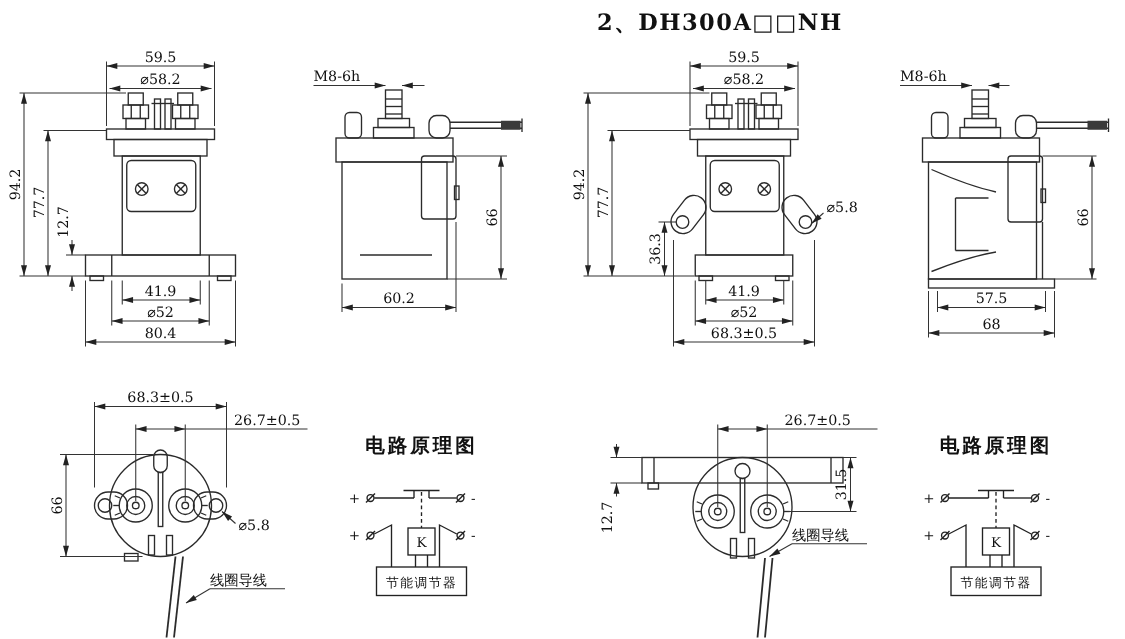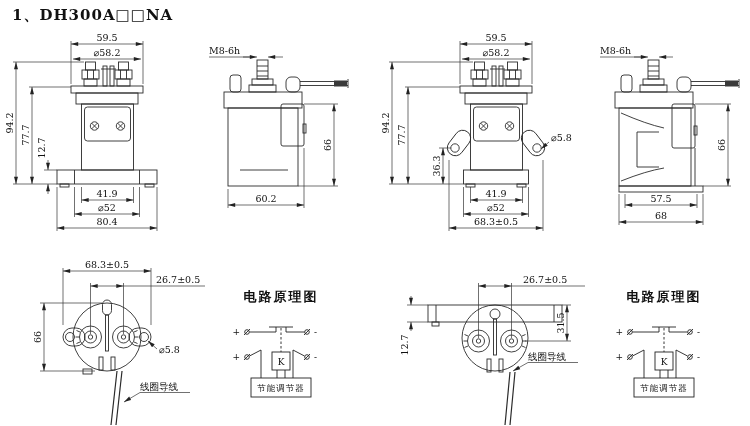--- a/index.html
+++ b/index.html
@@ -15,21 +15,21 @@
   .cc{stroke:#222;fill:none;stroke-width:0.9;}
   .cs{font:9px "DejaVu Serif",serif;fill:#111;stroke:none;}
   .cr{font:8.5px "DejaVu Sans",sans-serif;fill:#111;stroke:none;letter-spacing:1px;}
   .dsh{stroke-dasharray:2.5 2;}
   .fil{fill:#3a3a3a;stroke:none;}
 </style>
 </head>
 <body>
 
 <div class="stage">
-  <div class="sec-title t1">1、DH300A□□NA</div>
+  <div class="sec-title t2">2、DH300A□□NH</div>
 
   <svg width="750" height="426" viewBox="0 0 750 426">
     <defs>
       <marker id="ar" viewBox="0 0 10 6" refX="9.5" refY="3" markerWidth="8" markerHeight="5" markerUnits="userSpaceOnUse" orient="auto-start-reverse">
         <path d="M0.5,0.5 L9.5,3 L0.5,5.5 Z" fill="#222"></path>
       </marker>
     </defs>
 
     <g class="vw">
       <rect x="85.5" y="62" width="10" height="8"></rect>

